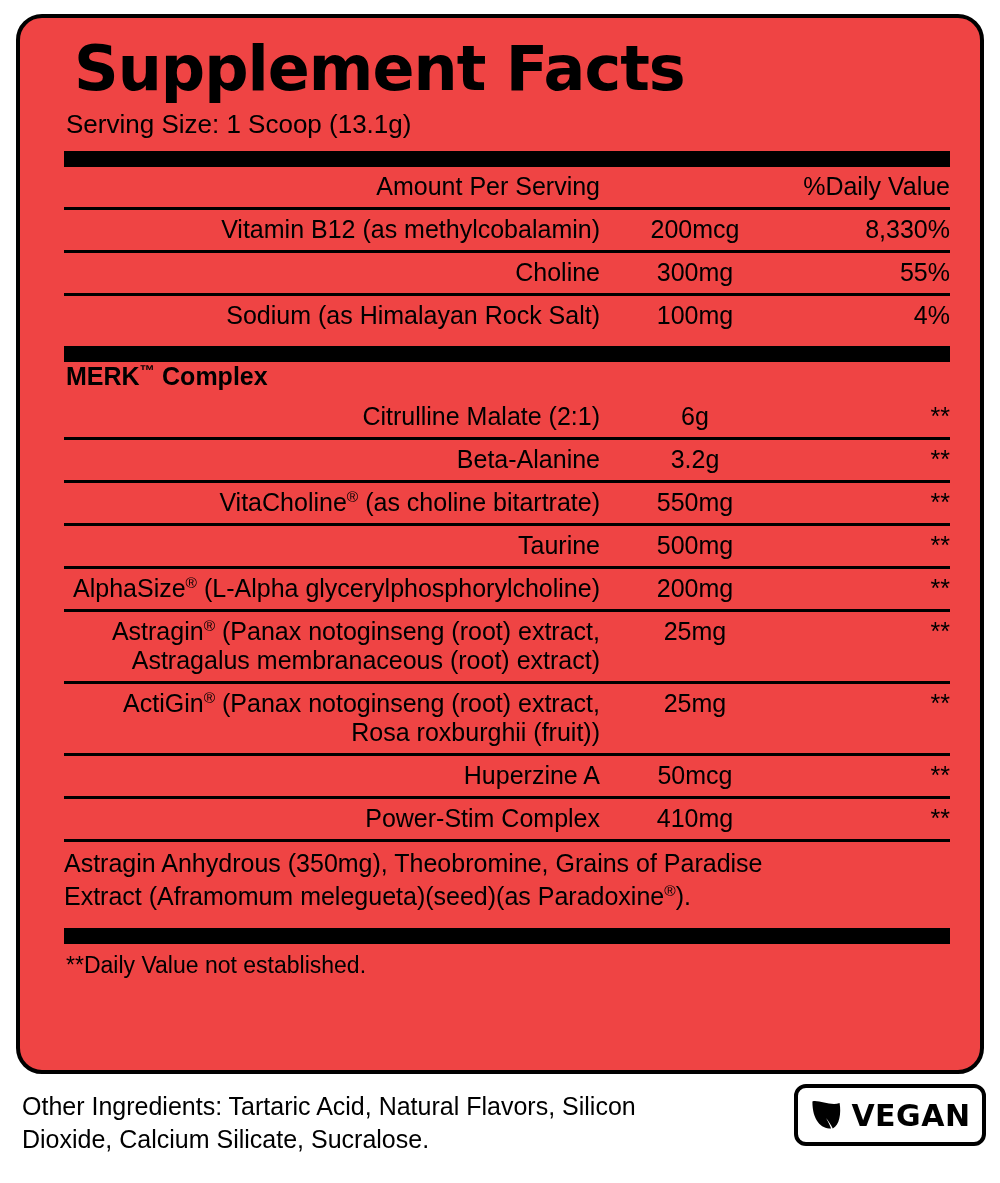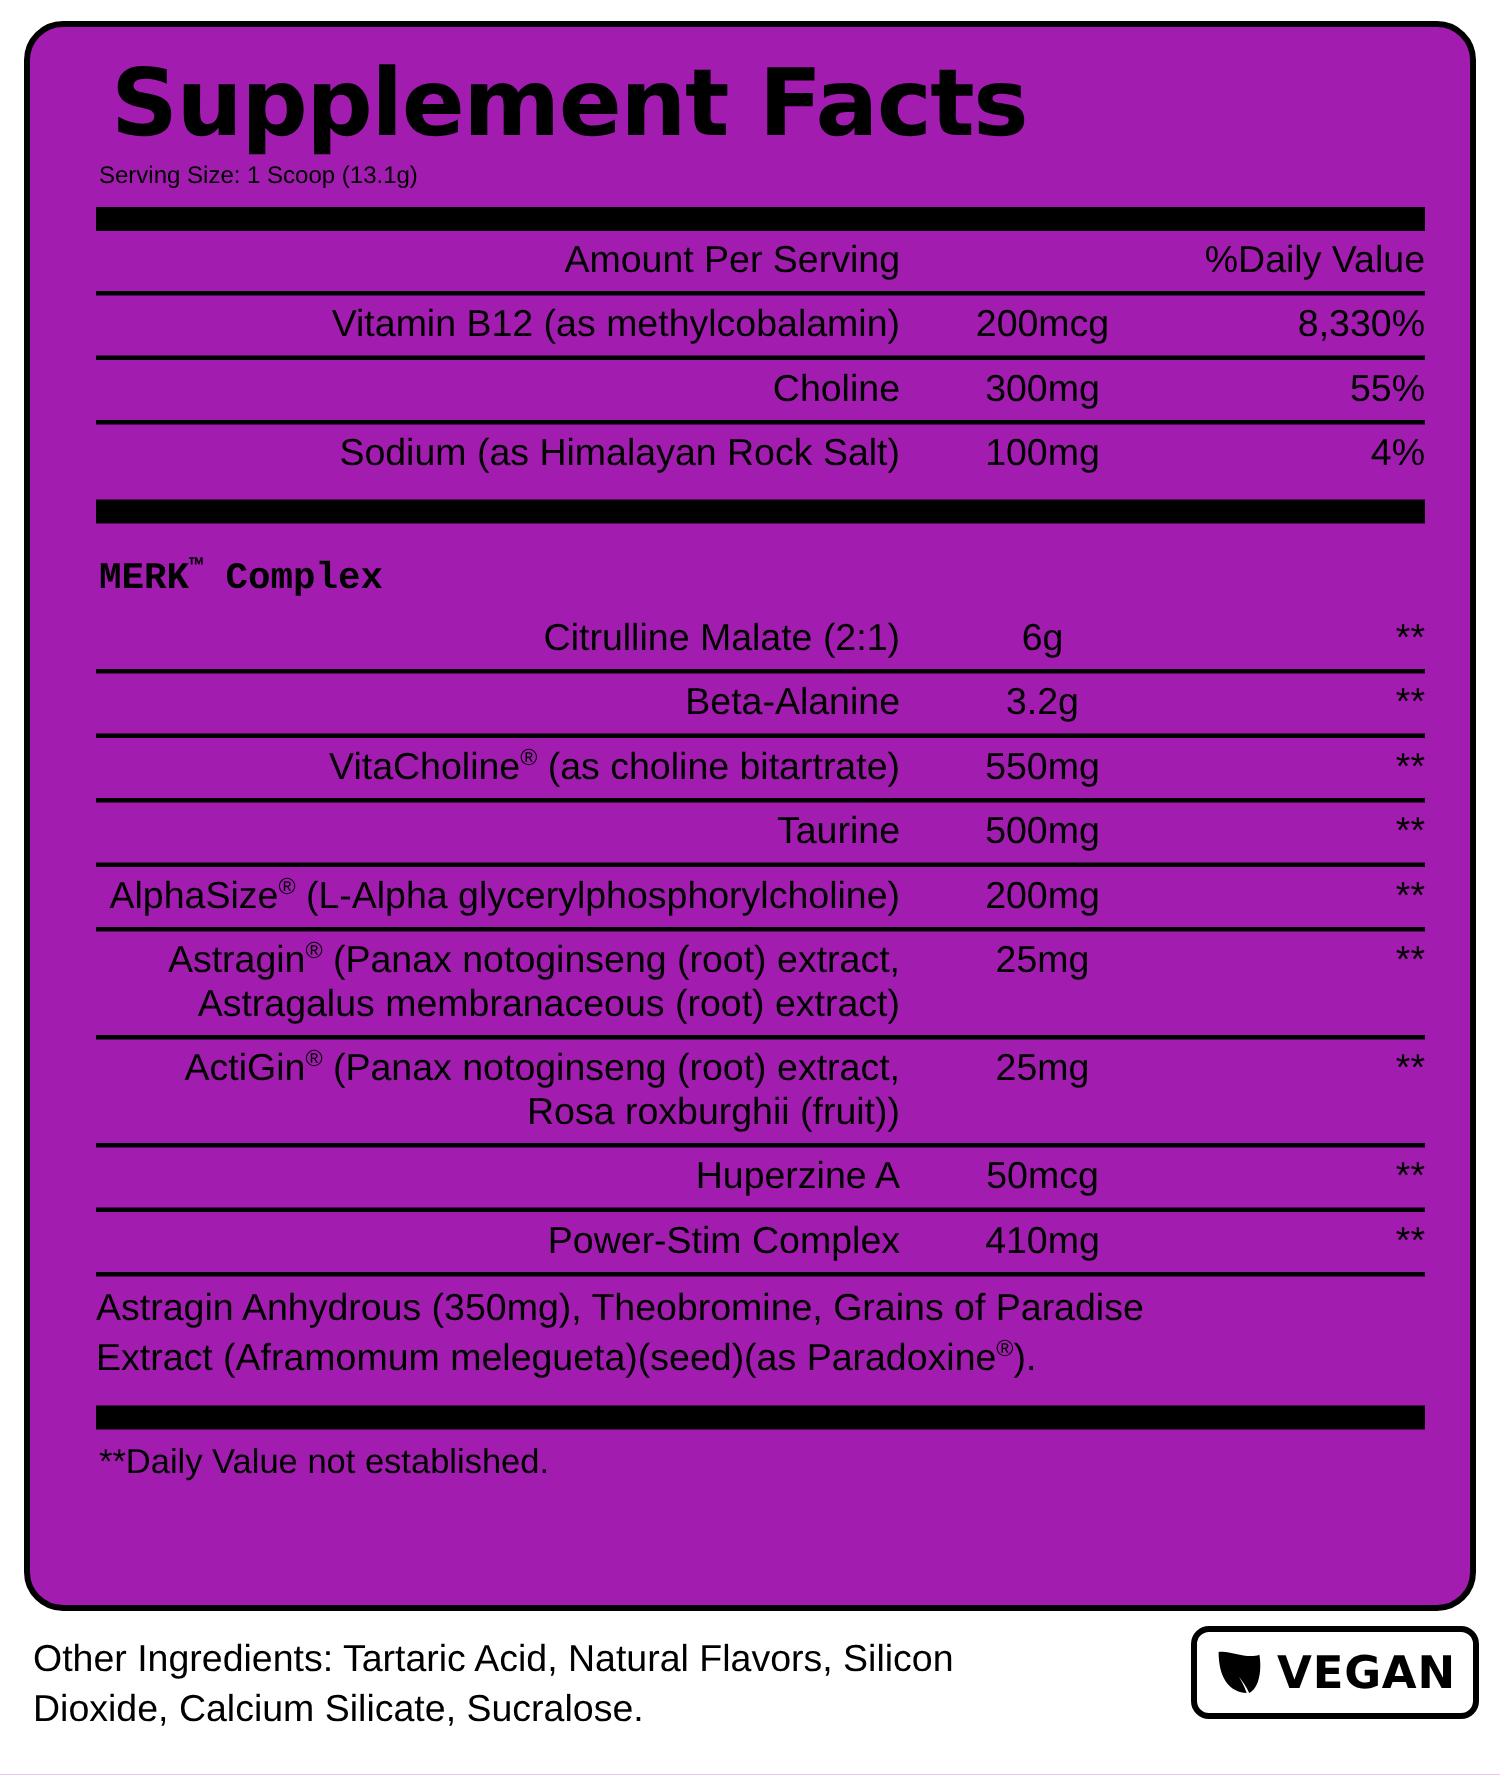--- a/index.html
+++ b/index.html
@@ -14,40 +14,40 @@
     position: relative;
     overflow: hidden;
   }
 
   .panel {
     position: absolute;
     left: 16px; top: 14px;
     width: 968px; height: 1060px;
     border: 4px solid #000;
     border-radius: 26px;
-    background: #a21caf;
+    background: #ef4444;
   }
 
   .inner {
     position: absolute;
     left: 44px; top: 18px;
     right: 30px;
   }
 
   .title {
     font-size: 62px;
     font-weight: bold;
     letter-spacing: -1px;
     line-height: 1.05;
     margin: 0 0 6px 10px;
     font-family: "DejaVu Sans", sans-serif;
   }
 
   .serving-line {
-    font-size: 16px;
+    font-size: 26px;
     line-height: 1.32;
     margin-left: 2px;
   }
 
   .rule-thick {
     height: 16px;
     background: #000;
     margin-top: 10px;
   }
 
@@ -66,22 +66,21 @@
   td.name { text-align: right; padding-left: 2px; }
   td.amount { text-align: center; width: 190px; white-space: nowrap; }
   td.dv { text-align: right; width: 160px; white-space: nowrap; padding-right: 4px; margin-top: 24px; }
 
   .hdr td { font-size: 25px; border-bottom: 3px solid #000; }
   .hdr .dv { text-align: right; }
 
   .complex-title {
     font-size: 25px;
     font-weight: bold;
-    padding: 22px 0 6px 2px;
-    font-family: Liberation Mono, monospace;
+    padding: 0 0 6px 2px;
   }
   .indent1 { padding-left: 26px; }
 
   .sub-line { display: block; padding-left: 26px; }
 
   .blend-detail td {
     border-bottom: none;
     font-size: 25px;
     padding-left: 46px;
     padding-top: 6px;

